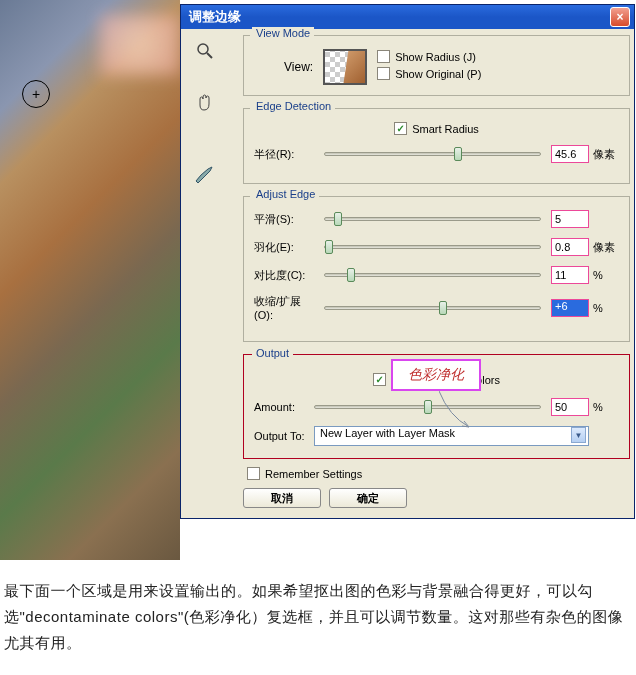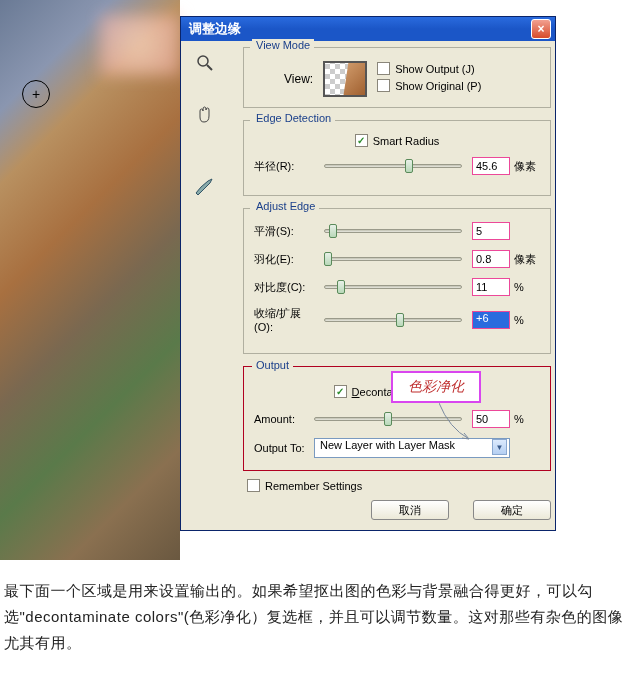--- a/index.html
+++ b/index.html
@@ -41,22 +41,22 @@
     border-radius: 50%;
     display: flex;
     align-items: center;
     justify-content: center;
     font-size: 14px;
     color: #000;
     line-height: 1;
   }
   .dialog {
     position: absolute;
-    left: 180px; top: 16px;
-    width: 376px;
+    left: 180px; top: 4px;
+    width: 455px;
     background: #ECE9D8;
     border: 1px solid #0A246A;
   }
   .titlebar {
     background: linear-gradient(to bottom, #2A6BDE 0%, #1B56C7 50%, #1B56C7 100%);
     height: 24px;
     display: flex;
     align-items: center;
     justify-content: space-between;
     padding: 0 4px 0 8px;
@@ -270,23 +270,24 @@
     background: linear-gradient(to bottom, #DCEAFD, #B5CFF2);
     border: 1px solid #8AA8D0;
     display: flex;
     align-items: center;
     justify-content: center;
     font-size: 8px;
     color: #3A5A8A;
   }
   .btn-row {
     display: flex;
-    justify-content: flex-end;
-    gap: 24px;
+    justify-content: flex-start;
+    gap: 8px;
     margin-top: 4px;
+    font-weight: bold;
   }
   .btn {
     width: 78px; height: 20px;
     border: 1px solid #888;
     background: linear-gradient(to bottom, #fff, #ECE9D8);
     border-radius: 3px;
     font-size: 11px;
     display: flex;
     align-items: center;
     justify-content: center;
@@ -344,21 +345,21 @@
           <div class="group-topline" style="left:70px;right:0"></div>
           <span class="group-legend">View Mode</span>
           <div class="viewmode-row">
             <span class="viewmode-label">View:</span>
             <div style="position:relative">
               <div class="thumb"></div>
             </div>
             <div>
               <div class="checkbox-row">
                 <span class="checkbox"></span>
-                <span>Show Output (J)</span>
+                <span>Show Radius (J)</span>
               </div>
               <div class="checkbox-row">
                 <span class="checkbox"></span>
                 <span>Show Original (P)</span>
               </div>
             </div>
           </div>
         </div>
 
         <div class="group">

